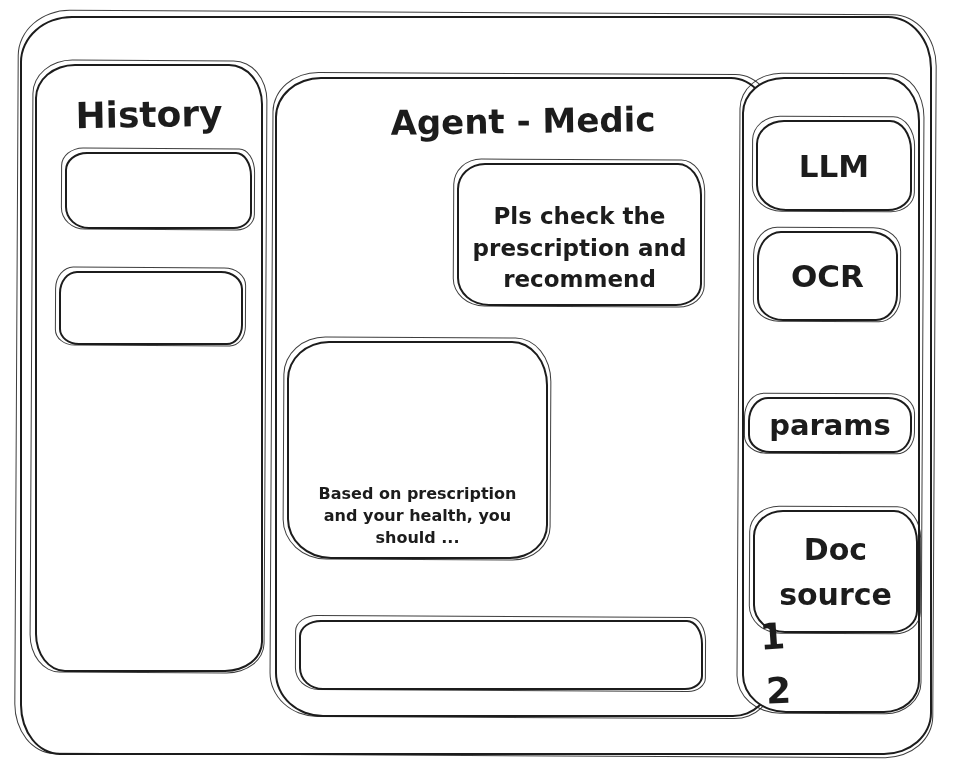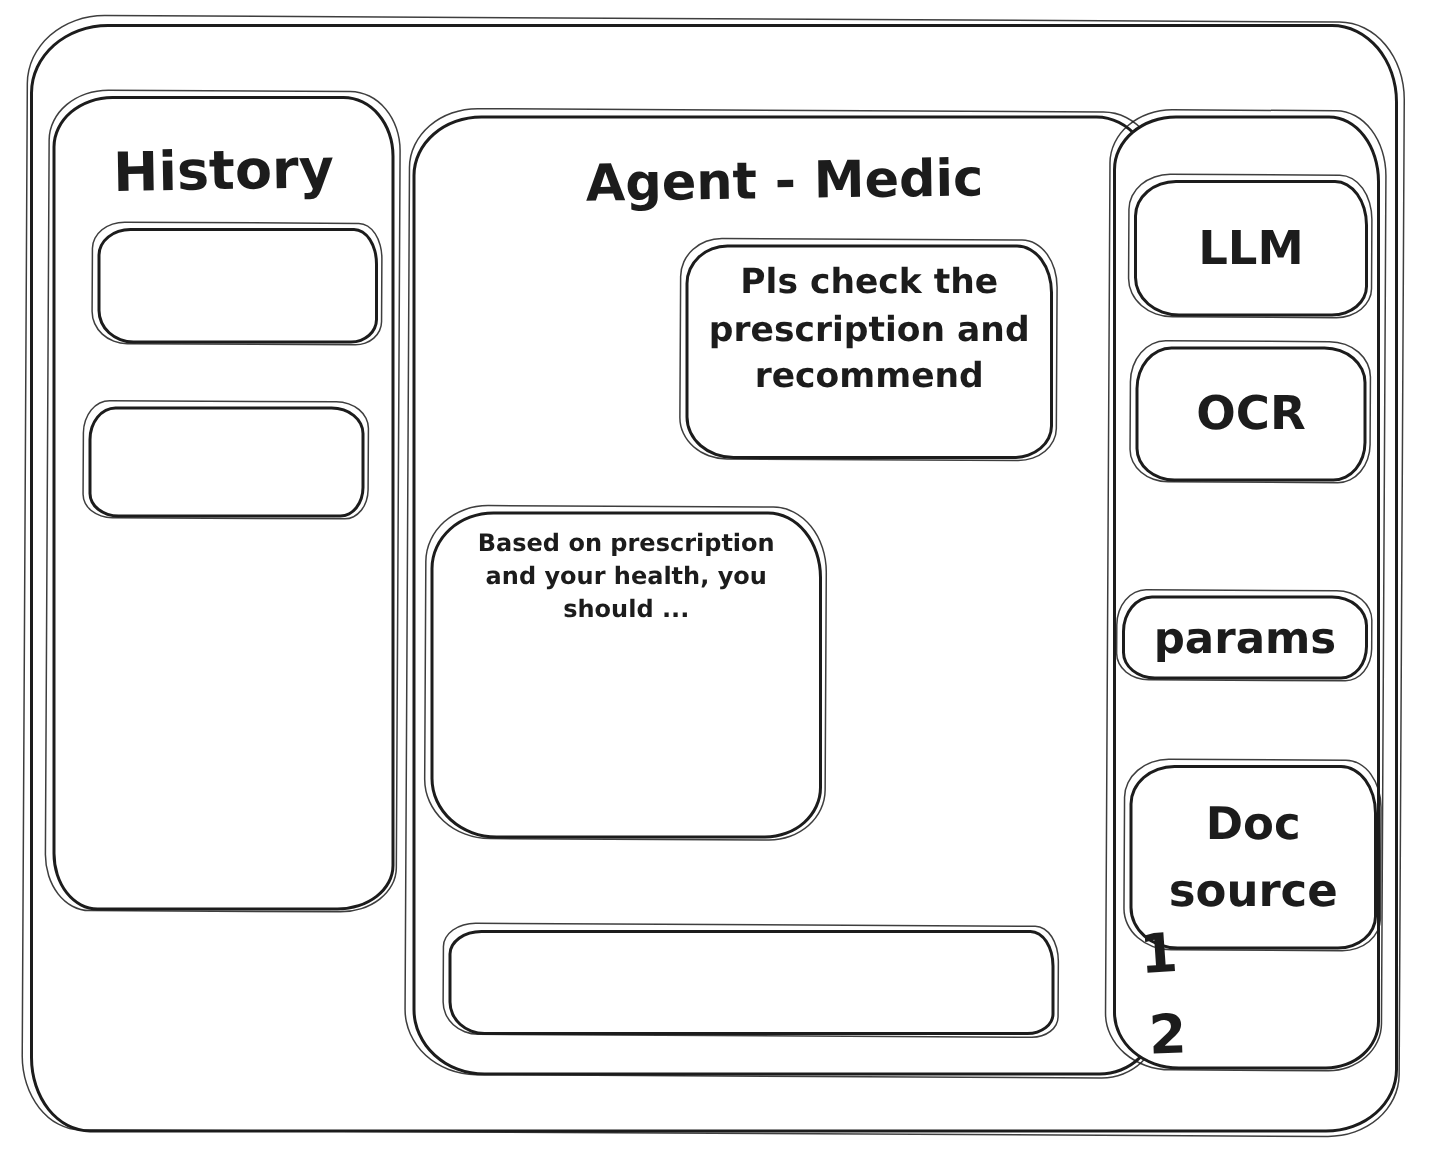--- a/index.html
+++ b/index.html
@@ -35,21 +35,21 @@
     pointer-events: none;
   }
   .panel-title {
     position: absolute;
     left: 0; right: 0;
     text-align: center;
     font-weight: bold;
   }
   .bubble {
     display: flex;
-    align-items: flex-start;
+    align-items: flex-end;
     justify-content: center;
     text-align: center;
     padding: 8px 12px;
     font-weight: bold;
     line-height: 1.38;
   }
   .tool-btn {
     display: flex;
     align-items: center;
     justify-content: center;
@@ -79,21 +79,21 @@
   }
 </style>
 </head>
 <body>
 
 <div class="stage">
 
   <div class="sk dbl" style="left:20px; top:16px; width:912px; height:739px;
               border-radius:52px 44px 48px 40px / 46px 52px 42px 50px;">
 
-    <div class="sk dbl" style="left:13px; top:46px; width:228px; height:543px;
+    <div class="sk dbl" style="left:13px; top:46px; width:228px; height:608px;
                 border-radius:40px 34px 38px 30px / 34px 40px 30px 38px;">
       <div class="panel-title" style="top:28px; font-size:36px; transform:rotate(-1deg);">History</div>
 
       <div class="sk dbl" style="left:28px; top:86px; width:187px; height:77px; cursor:pointer;
                   border-radius:22px 16px 18px 24px / 18px 24px 16px 22px;">
         <span></span>
       </div>
 
       <div class="sk dbl" style="left:22px; top:205px; width:184px; height:74px; cursor:pointer;
                   border-radius:18px 22px 16px 20px / 22px 18px 20px 16px;">
@@ -122,21 +122,21 @@
     </div>
 
     <div class="sk dbl" style="left:720px; top:59px; width:178px; height:636px;
                 border-radius:42px 34px 36px 44px / 36px 44px 32px 38px;">
 
       <div class="sk dbl tool-btn" style="left:12px; top:41px; width:156px; height:91px; font-size:31px;
                   border-radius:28px 22px 24px 30px / 24px 30px 20px 26px;">
         <span>LLM</span>
       </div>
 
-      <div class="sk dbl tool-btn" style="left:13px; top:152px; width:154px; height:90px; font-size:31px;
+      <div class="sk dbl tool-btn" style="left:13px; top:152px; width:141px; height:90px; font-size:31px;
                   border-radius:24px 28px 22px 26px / 28px 24px 26px 22px;">
         <span>OCR</span>
       </div>
 
       <div class="sk dbl tool-btn" style="left:4px; top:318px; width:164px; height:56px; font-size:29px;
                   border-radius:20px 24px 18px 22px / 24px 20px 22px 18px;">
         <span>params</span>
       </div>
 
       <div class="sk dbl tool-btn" style="left:9px; top:431px; width:165px; height:123px; font-size:30px;

